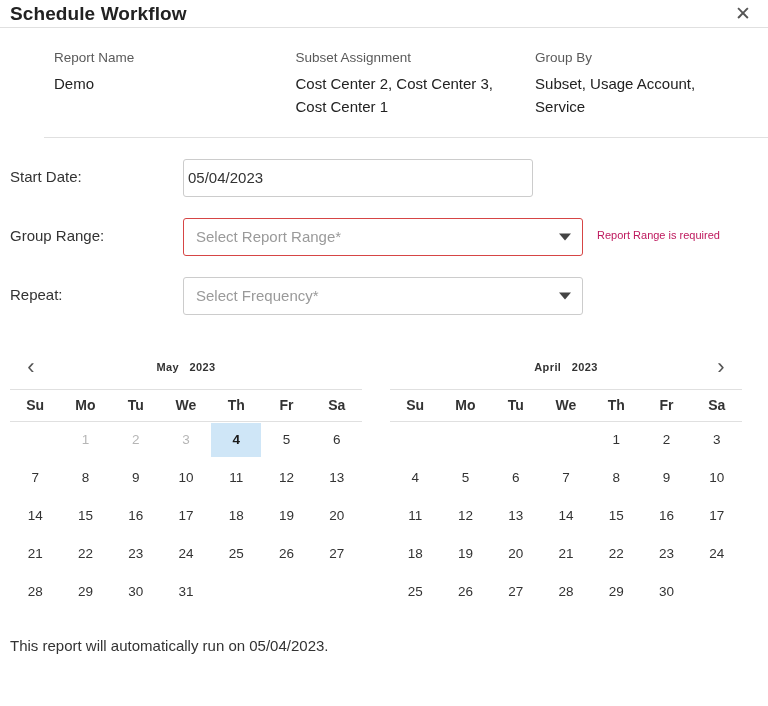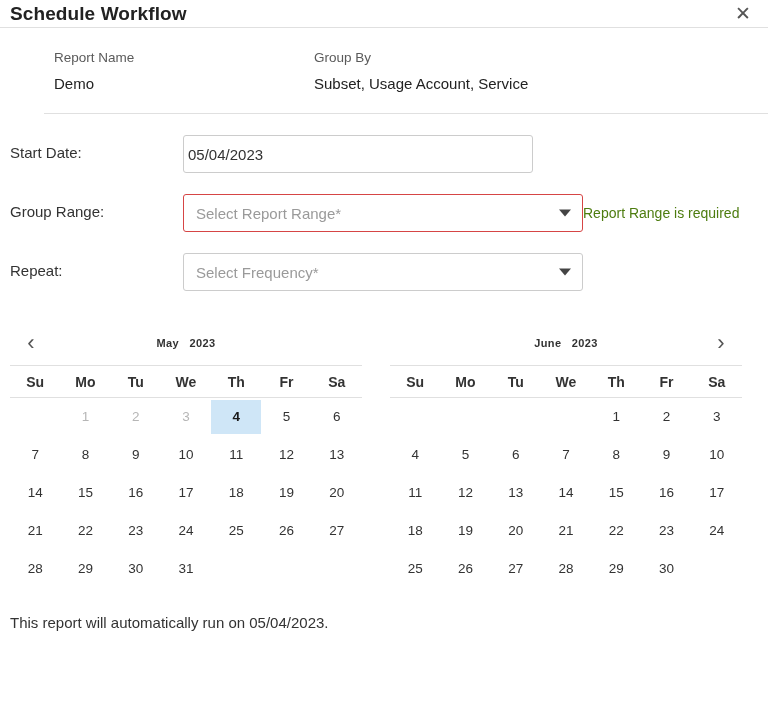--- a/index.html
+++ b/index.html
@@ -123,22 +123,23 @@
     right: 12px;
     top: 50%;
     transform: translateY(-50%);
     width: 0; height: 0;
     border-left: 6px solid transparent;
     border-right: 6px solid transparent;
     border-top: 7px solid #444444;
     pointer-events: none;
   }
   .error-text {
-    font-size: 14px;
-    color: #4d7c0f;
+    margin-left: 14px;
+    font-size: 11px;
+    color: #be185d;
     padding-top: 11px;
     white-space: nowrap;
   }
   
   .cal-area {
     margin-top: 30px;
     display: flex;
     gap: 28px;
     padding: 0 10px;
   }
@@ -225,20 +226,24 @@
 
   <div class="dialog-header">
     <div class="dialog-title">Schedule Workflow</div>
     <button class="close-btn">✕</button>
   </div>
 
   <div class="summary">
     <div class="summary-col c1">
       <div class="summary-label">Report Name</div>
       <div class="summary-value">Demo</div>
+    </div>
+    <div class="summary-col c2">
+      <div class="summary-label">Subset Assignment</div>
+      <div class="summary-value">Cost Center 2, Cost Center 3, Cost Center 1</div>
     </div>
     <div class="summary-col c3">
       <div class="summary-label">Group By</div>
       <div class="summary-value">Subset, Usage Account, Service</div>
     </div>
   </div>
 
   <div class="form-area">
 
     <div class="form-row">
@@ -404,21 +409,21 @@
                 <span class="day"></span>
               </td>
             </tr>
           </tbody>
       </table>
     </div>
 
     <div class="cal">
       <div class="cal-head">
         <div class="cal-title">
-          <span>June</span>
+          <span>April</span>
           &nbsp;
           <span>2023</span>
         </div>
         <button class="nav-arrow next">›</button>
       </div>
       <table class="cal-table">
         <thead>
           <tr>
             <th>Su</th>
             <th>Mo</th>

